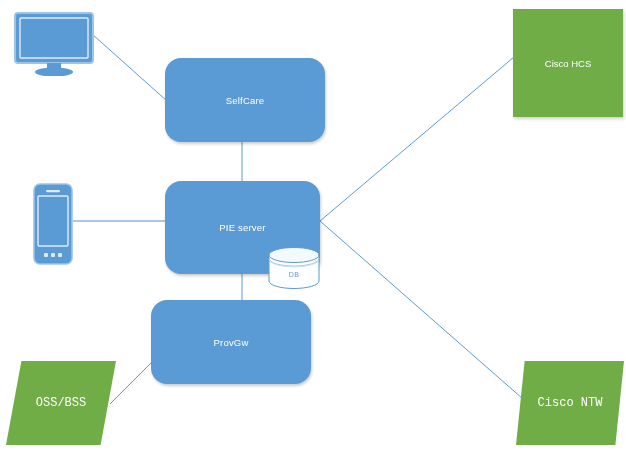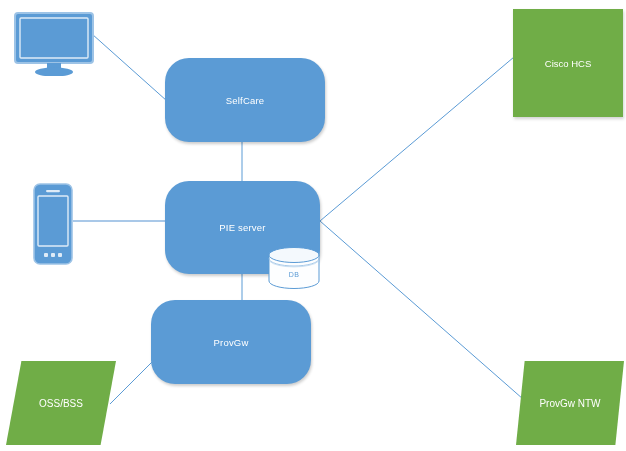--- a/index.html
+++ b/index.html
@@ -21,21 +21,21 @@
     top: 0;
     width: 626px;
     height: 451px;
     pointer-events: none;
   }
 
   
   .rbox {
     position: absolute;
     background: #5B9BD5;
-    border-radius: 24px;
+    border-radius: 16px;
     box-shadow: 1px 2px 3px rgba(0,0,0,0.20);
     display: flex;
     align-items: center;
     justify-content: center;
   }
   .rbox .lbl {
     color: #ffffff;
     font-size: 9.5px;
     letter-spacing: 0.2px;
     text-align: center;
@@ -63,22 +63,23 @@
     background: #70AD47;
     display: flex;
     align-items: center;
     justify-content: center;
     filter: drop-shadow(1px 2px 2px rgba(0,0,0,0.18));
   }
   .gpara.left  { clip-path: polygon(14% 0%, 100% 0%, 86% 100%, 0% 100%); }
   .gpara.right { clip-path: polygon(8% 0%, 100% 0%, 92% 100%, 0% 100%); }
   .gpara .lbl {
     color: #ffffff;
-    font-size: 10px;
+    font-size: 12px;
     white-space: nowrap;
+    font-family: Liberation Mono, monospace;
   }
 
   
   .dbshape {
     position: absolute;
     width: 52px;
     height: 42px;
   }
   .dbshape .lbl {
     position: absolute;
@@ -149,20 +150,20 @@
       <path d="M2,14.5 A25,7.5 0 0 0 50,14.5" fill="none" stroke="#BDD7EE" stroke-width="0.8"></path>
     </svg>
     <span class="lbl">DB</span>
   </div>
 
   <div class="gsquare" style="left:513px; top:9px; width:110px; height:108px;">
     <span class="lbl">Cisco HCS</span>
   </div>
 
   <div class="gpara right" style="left:516px; top:361px; width:108px; height:84px;">
-    <span class="lbl">ProvGw NTW</span>
+    <span class="lbl">Cisco NTW</span>
   </div>
 
   <div class="gpara left" style="left:6px; top:361px; width:110px; height:84px;">
     <span class="lbl">OSS/BSS</span>
   </div>
 
 </div>
 
 </body></html>

